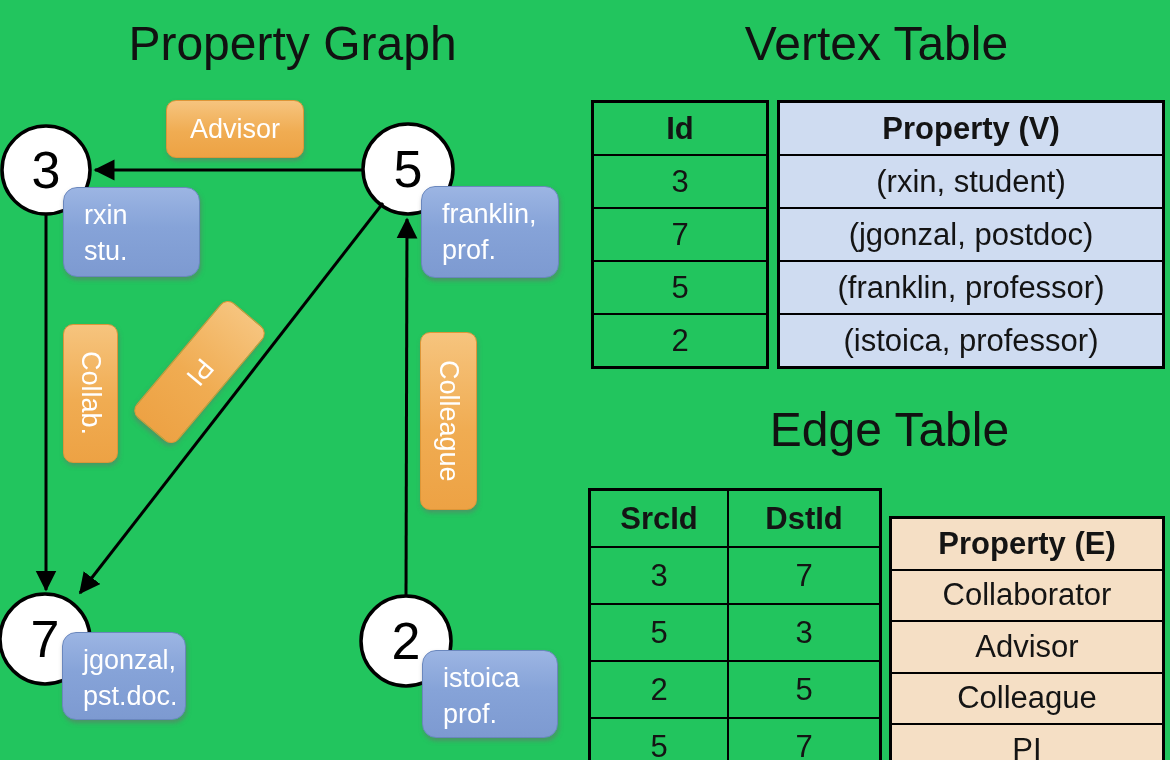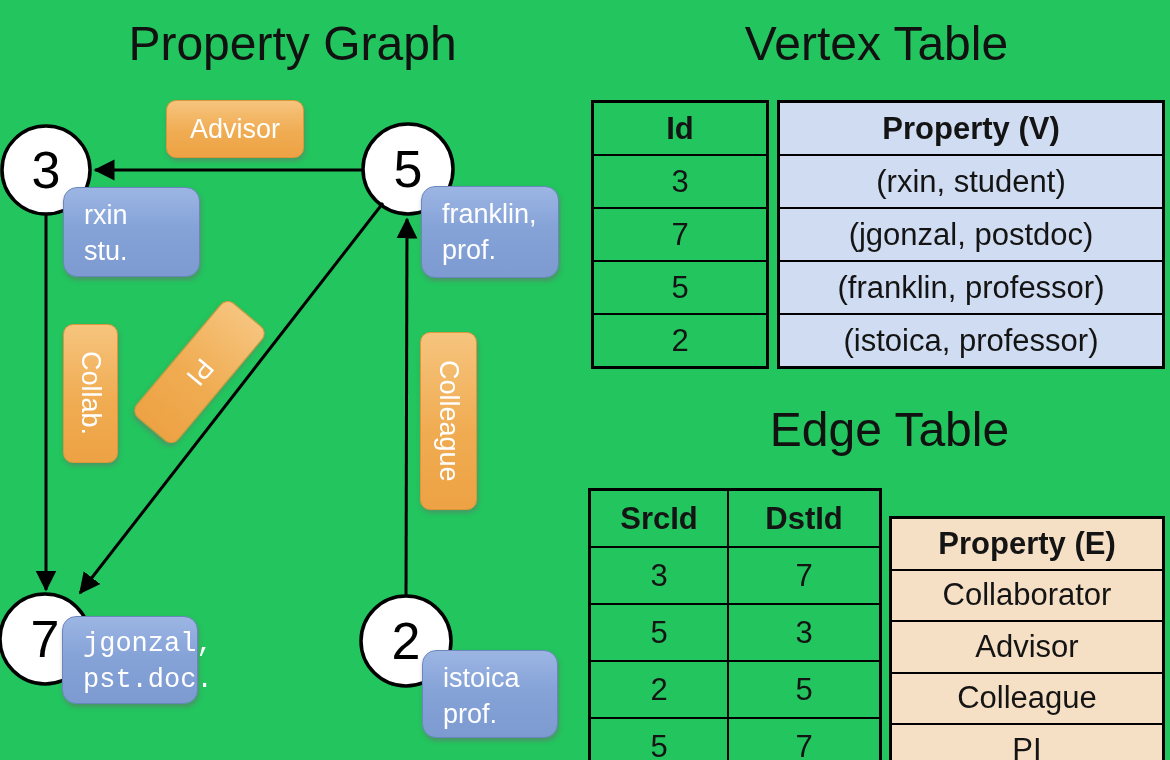--- a/index.html
+++ b/index.html
@@ -41,21 +41,21 @@
   }
   .vtext{ writing-mode:vertical-rl; }
 
   #advisor-label{ left:166px; top:100px; width:138px; height:58px; }
   #collab-label{ left:63px;  top:324px; width:55px;  height:139px; }
   #colleague-label{ left:420px; top:332px; width:57px; height:178px; }
   #pi-label{ left:172px; top:297px; width:55px; height:150px; transform:rotate(40deg); }
 
   #rxin-box{ left:63px;  top:187px; width:137px; height:90px; }
   #franklin-box{ left:421px; top:186px; width:138px; height:92px; }
-  #jgonzal-box{ left:62px;  top:616px; width:136px; height:88px;font-family:Liberation Mono, monospace; }
+  #jgonzal-box{ left:62px;  top:632px; width:124px; height:88px; }
   #istoica-box{ left:422px; top:650px; width:136px; height:88px; }
 
   
   .tbl-wrap{ position:absolute; display:flex; }
   #vertex-table-wrap{ left:591px; top:100px; width:574px; }
   #edge-table-wrap{ left:588px; top:488px; width:577px; }
   .gap{ width:8px; flex:0 0 8px; }
   table{ border-collapse:collapse; table-layout:fixed;padding-left:28px; }
   td,th{
     border:2px solid #000; text-align:center; vertical-align:middle;

